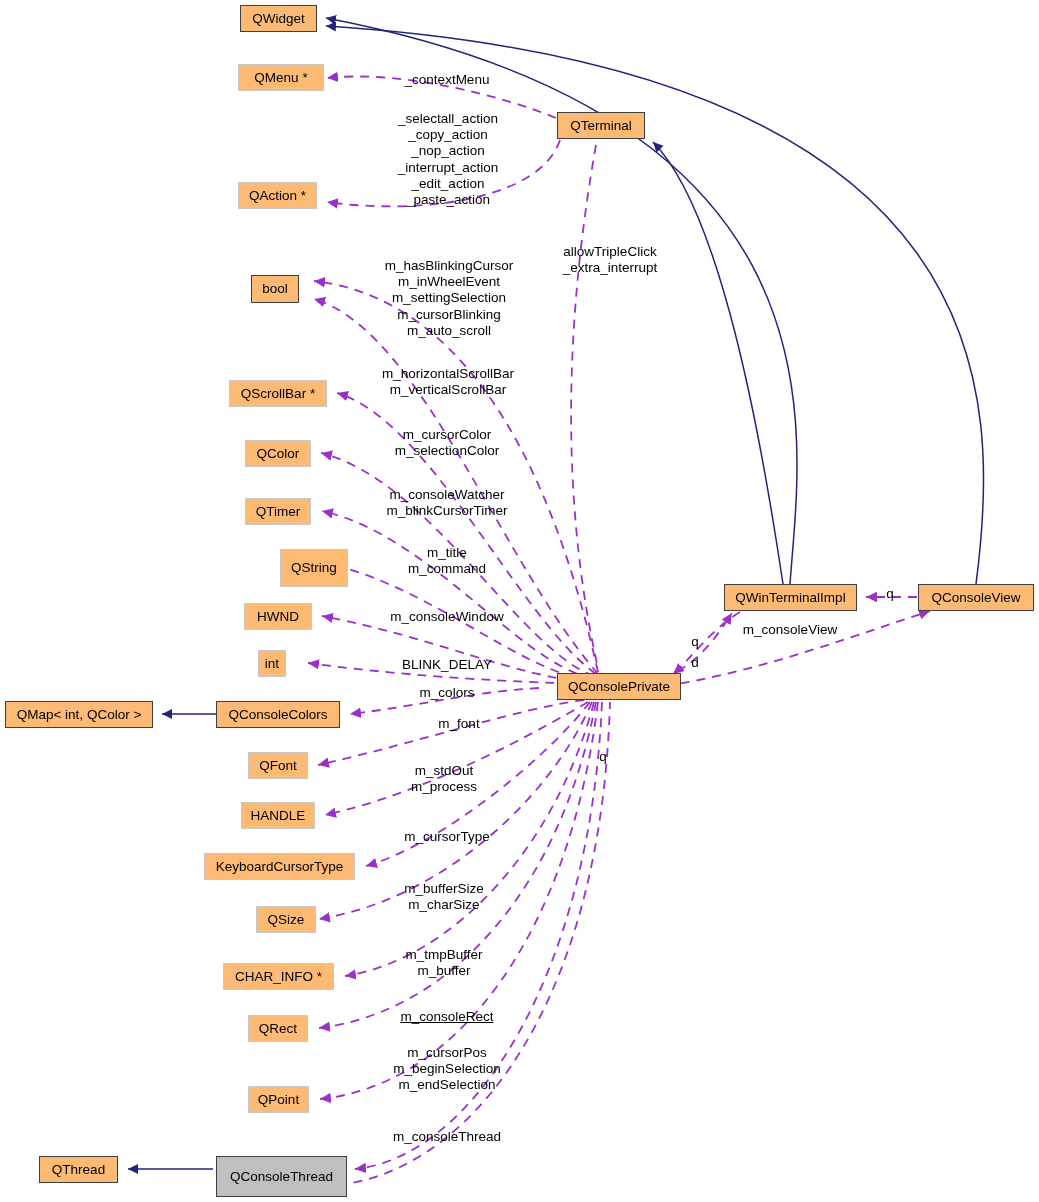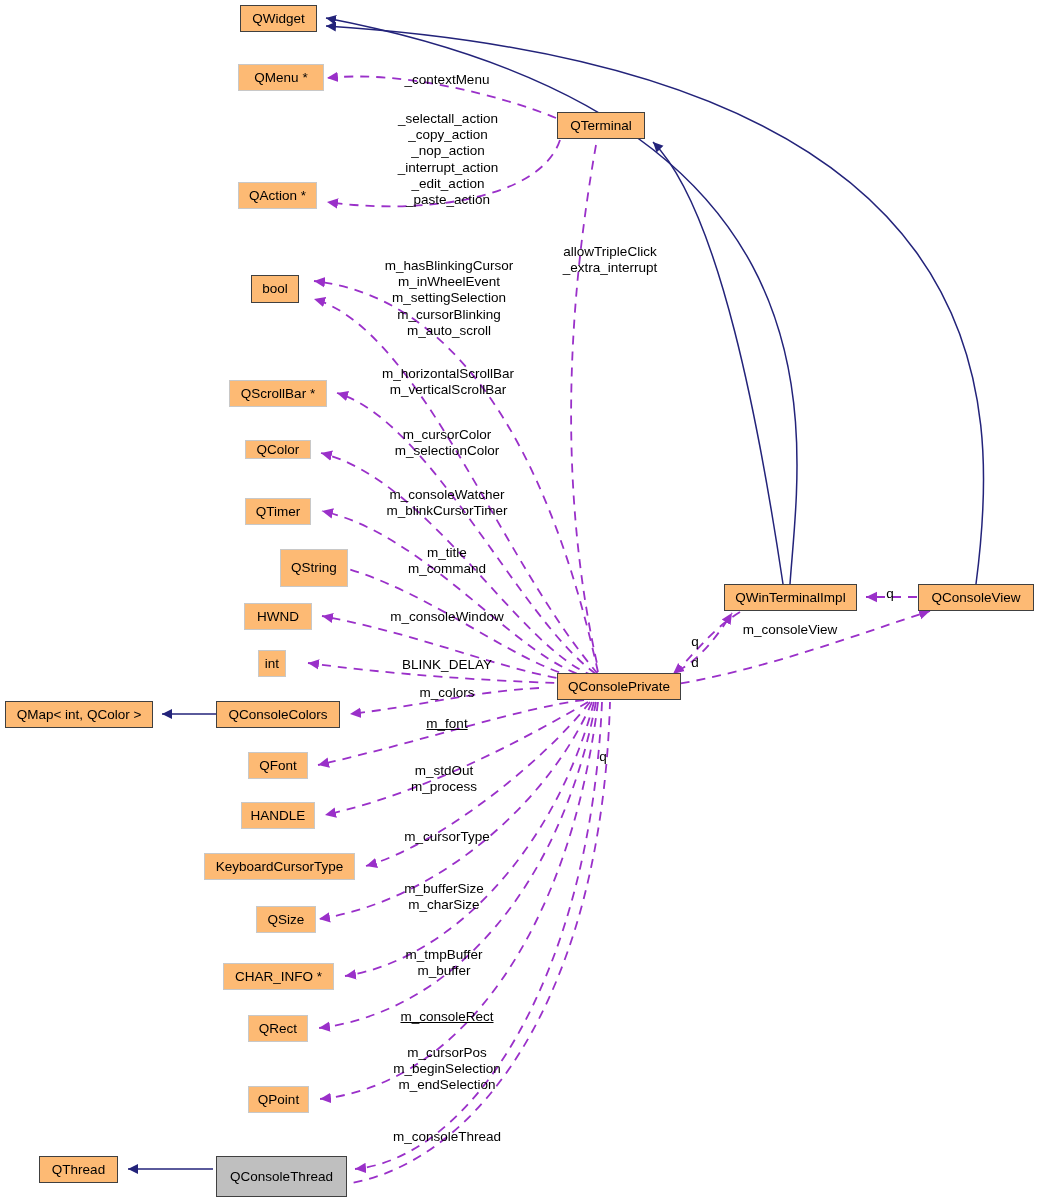--- a/index.html
+++ b/index.html
@@ -148,21 +148,21 @@
       </div>
       <div class="node" style="left: 238px; top: 182px; width: 79px; height: 27px;">
         <span>QAction *</span>
       </div>
       <div class="node strong" style="left: 251px; top: 275px; width: 48px; height: 28px;">
         <span>bool</span>
       </div>
       <div class="node" style="left: 229px; top: 380px; width: 98px; height: 27px;">
         <span>QScrollBar *</span>
       </div>
-      <div class="node" style="left: 245px; top: 440px; width: 66px; height: 19px;">
+      <div class="node" style="left: 245px; top: 440px; width: 66px; height: 27px;">
         <span>QColor</span>
       </div>
       <div class="node" style="left: 245px; top: 498px; width: 66px; height: 27px;">
         <span>QTimer</span>
       </div>
       <div class="node" style="left: 260px; top: 549px; width: 68px; height: 38px; margin-left: 20px;">
         <span>QString</span>
       </div>
       <div class="node" style="left: 244px; top: 603px; width: 68px; height: 27px;">
         <span>HWND</span>
@@ -236,21 +236,21 @@
 m_blinkCursorTimer</div>
       <div class="edge-label" style="left: 447px; top: 545px;">m_title
 m_command</div>
       <div class="edge-label" style="left: 447px; top: 609px;">m_consoleWindow</div>
       <div class="edge-label" style="left: 447px; top: 657px;">BLINK_DELAY</div>
       <div class="edge-label" style="left: 695px; top: 634px;">q</div>
       <div class="edge-label" style="left: 695px; top: 655px;">d</div>
       <div class="edge-label" style="left: 890px; top: 586px;">q</div>
       <div class="edge-label" style="left: 790px; top: 622px;">m_consoleView</div>
       <div class="edge-label" style="left: 447px; top: 685px;">m_colors</div>
-      <div class="edge-label" style="left: 447px; top: 716px; text-decoration: underline;">m_font</div>
+      <div class="edge-label" style="left: 459px; top: 716px;">m_font</div>
       <div class="edge-label" style="left: 444px; top: 763px;">m_stdOut
 m_process</div>
       <div class="edge-label" style="left: 447px; top: 829px;">m_cursorType</div>
       <div class="edge-label" style="left: 444px; top: 881px;">m_bufferSize
 m_charSize</div>
       <div class="edge-label" style="left: 444px; top: 947px;">m_tmpBuffer
 m_buffer</div>
       <div class="edge-label" style="left: 447px; top: 1009px; text-decoration: underline;">m_consoleRect</div>
       <div class="edge-label" style="left: 447px; top: 1045px;">m_cursorPos
 m_beginSelection

